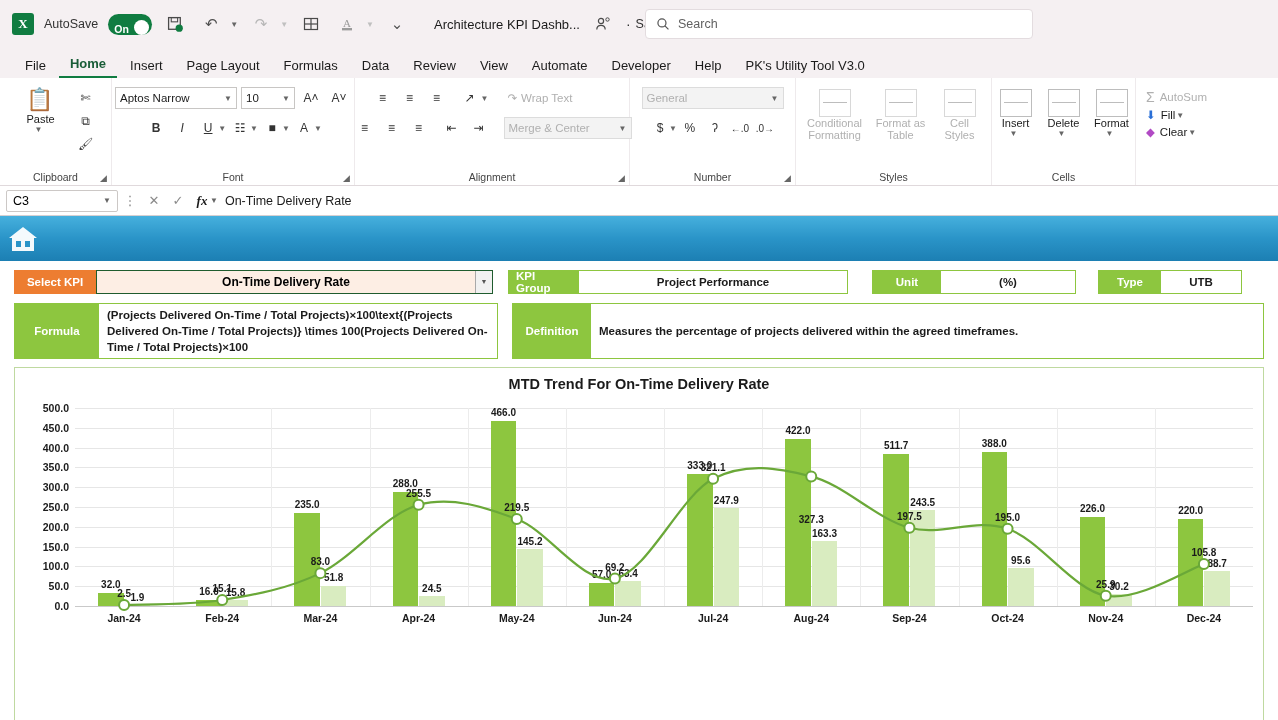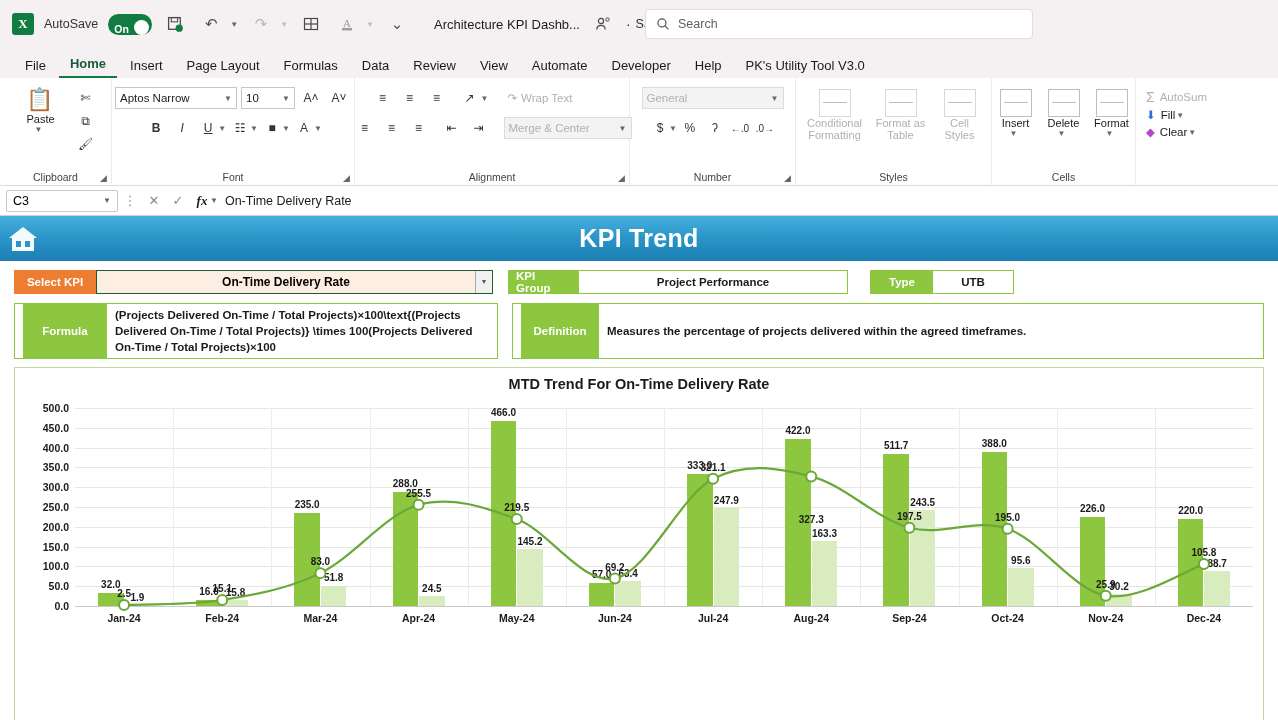--- a/index.html
+++ b/index.html
@@ -152,21 +152,20 @@
   .grp-box .lbl-green { height: 100%; }
   .grp-box .val-box { height: 100%; }
 
   
   .info-row { display: flex; gap: 14px; padding: 6px 14px 0 14px; }
   .info-card { display: flex; border: 1.4px solid #8dc63f; background: #fff; }
   .info-card .tag {
     background: #8dc63f; color: #fff; font-size: 11.5px; font-weight: bold;
     display: flex; align-items: center; justify-content: center; padding: 0 10px;
     min-width: 84px;
-    margin-left: 8px;
   }
   .info-card .body {
     padding: 4px 8px; font-size: 11.5px; font-weight: bold; color: #1b1b1b;
     line-height: 16px; display: flex; align-items: center;
   }
 
   
   .chart-card {
     margin: 8px 14px 0 14px; border: 1.2px solid #bfd9a0; background: #fff;
     height: 384px; position: relative;
@@ -468,35 +467,38 @@
 <div class="sheet">
 
   <div class="kpi-banner">
     <div class="home-icon">
       <svg width="32" height="30" viewBox="0 0 32 30">
         <path d="M16 3 L30 14 L27 14 L27 27 L5 27 L5 14 L2 14 Z" fill="#ffffff" opacity="0.95"></path>
         <rect x="9" y="17" width="5" height="6" fill="#2a94c8"></rect>
         <rect x="18" y="17" width="5" height="6" fill="#2a94c8"></rect>
       </svg>
     </div>
-    <div class="kpi-banner-title">KPI Trend</div>
   </div>
 
   <div class="selector-row">
     <div class="lbl-chip lbl-orange" style="height:24px;width:82px;">Select KPI</div>
     <div class="dropdown-wrap">
       <div class="dropdown-val">On-Time Delivery Rate</div>
       <div class="dropdown-arrow">▼</div>
     </div>
 
     <div class="grp-box" style="margin-left:15px;">
       <div class="lbl-chip lbl-green" style="width:70px;">KPI Group</div>
       <div class="val-box" style="width:268px;">Project Performance</div>
     </div>
 
+    <div class="grp-box" style="margin-left:24px;">
+      <div class="lbl-chip lbl-green" style="width:68px;">Unit</div>
+      <div class="val-box" style="width:134px;">(%)</div>
+    </div>
 
     <div class="grp-box" style="margin-left:22px;">
       <div class="lbl-chip lbl-green" style="width:62px;">Type</div>
       <div class="val-box" style="width:80px;">UTB</div>
     </div>
   </div>
 
   <div class="info-row">
     <div class="info-card" style="width:484px;height:56px;">
       <div class="tag">Formula</div>

